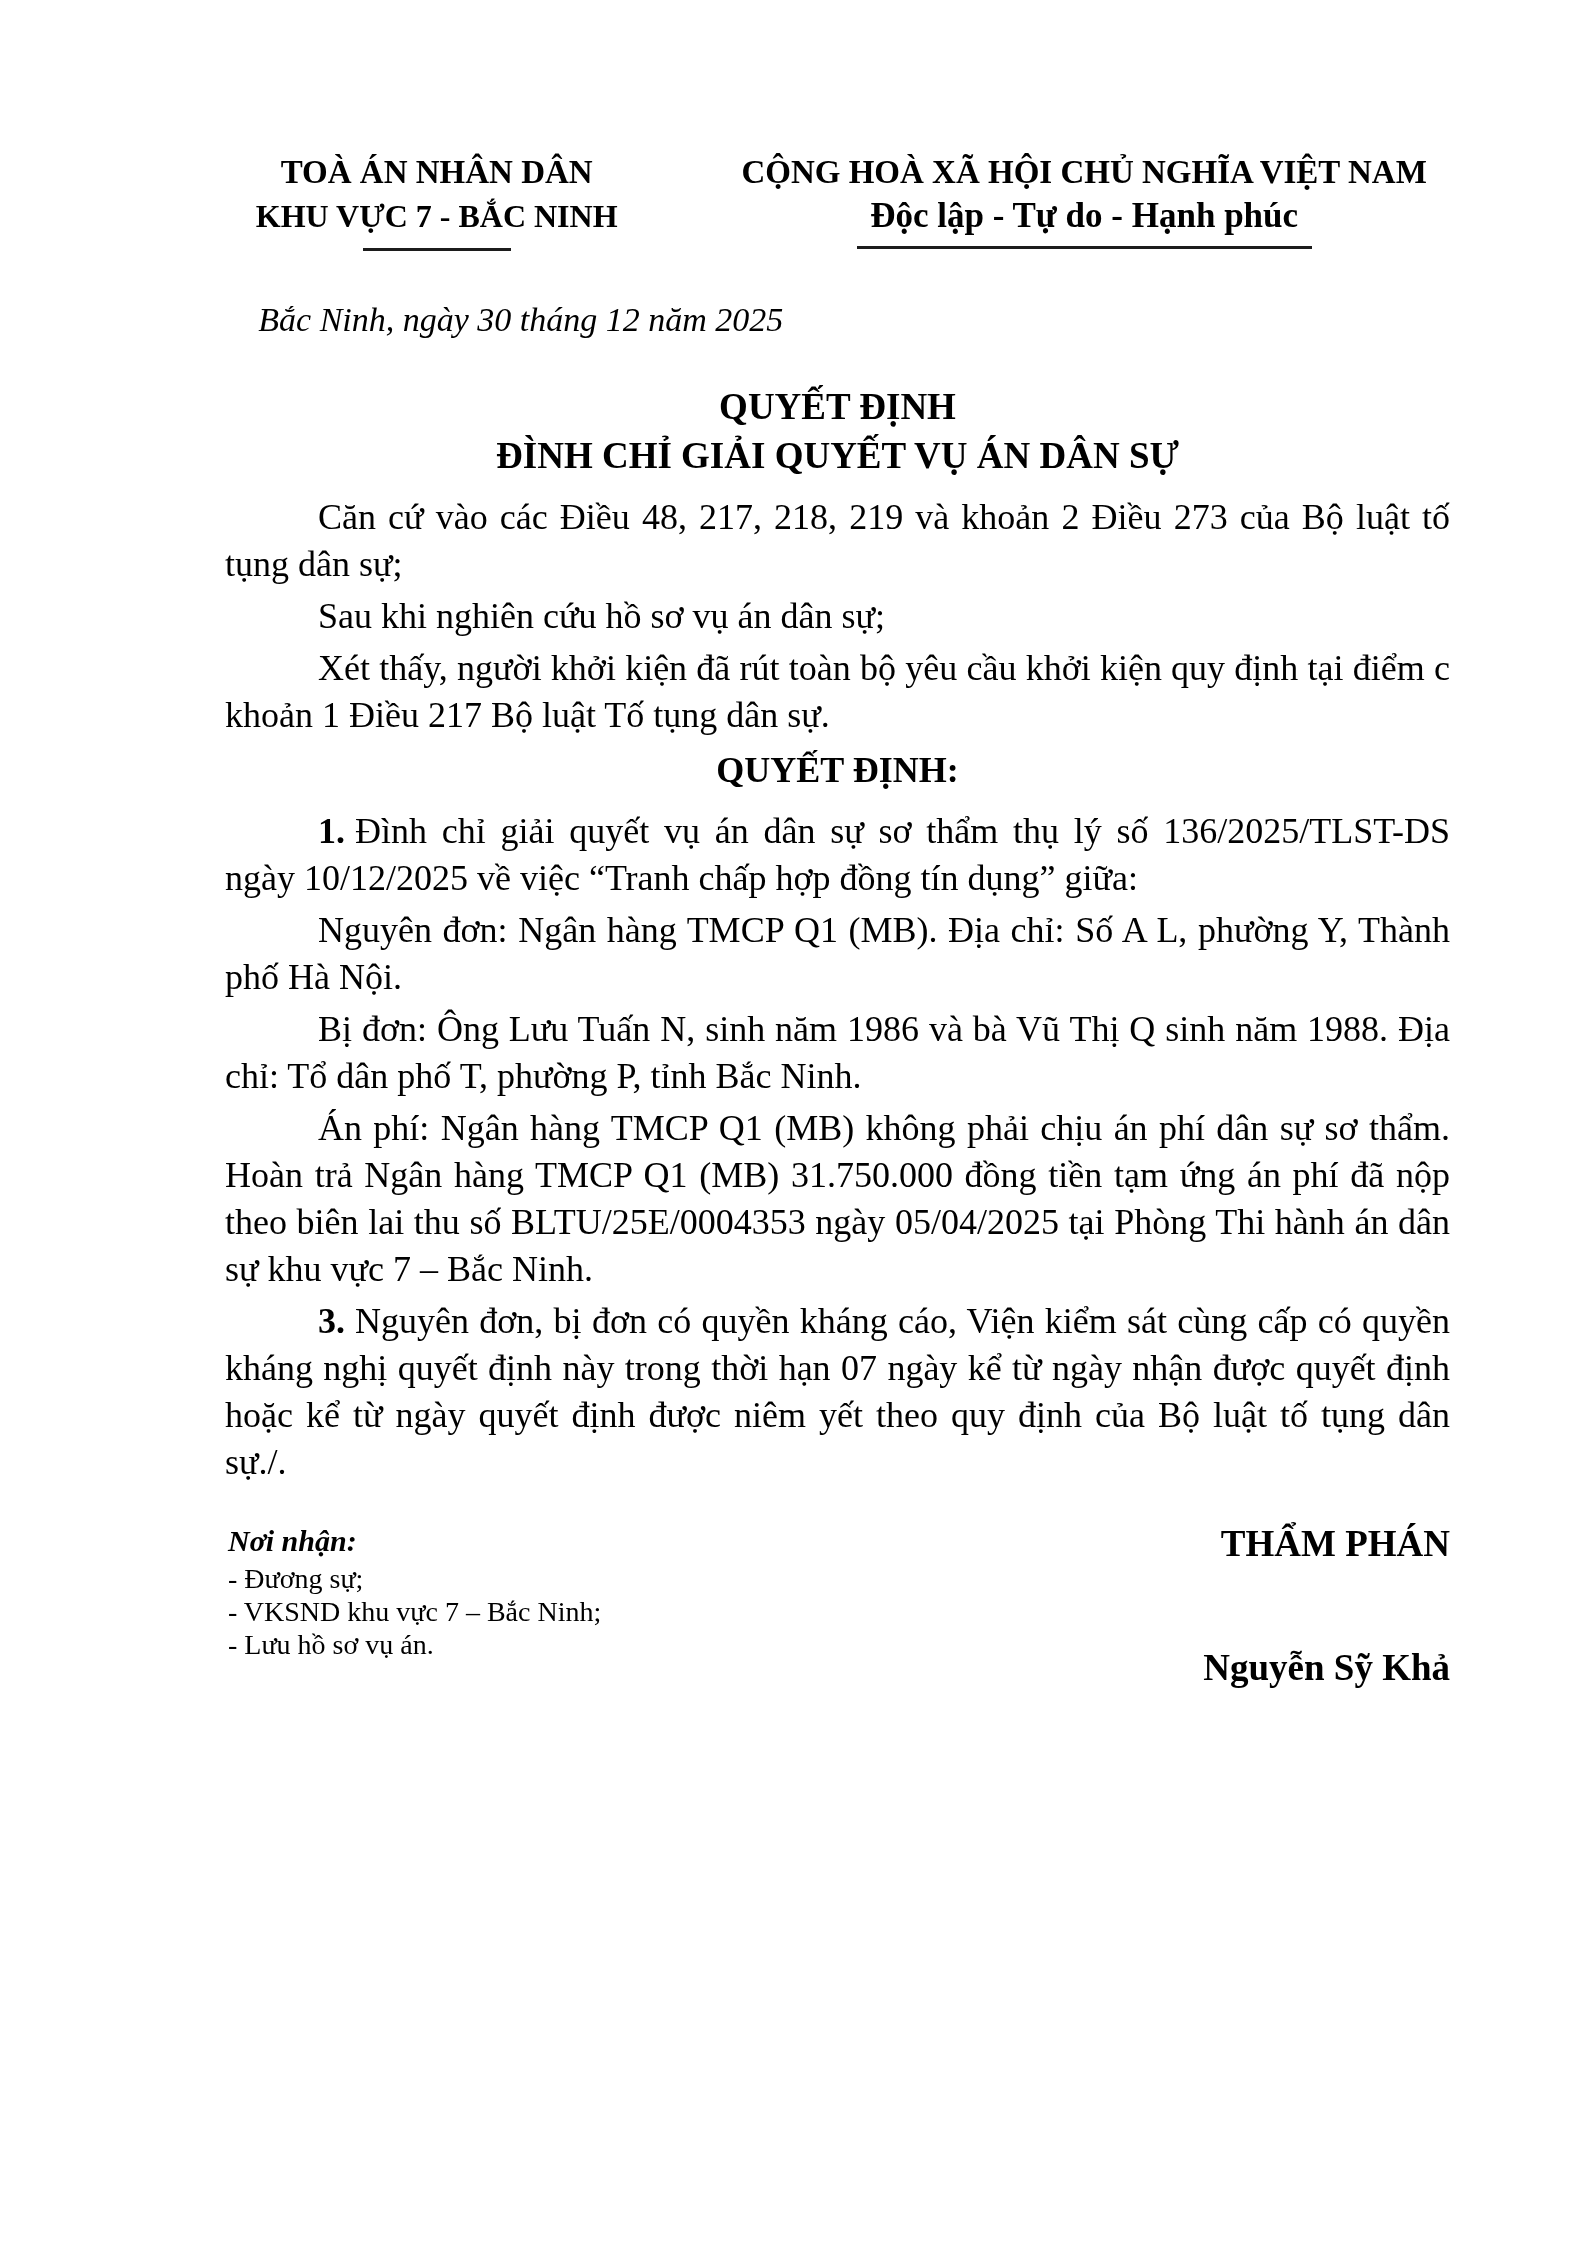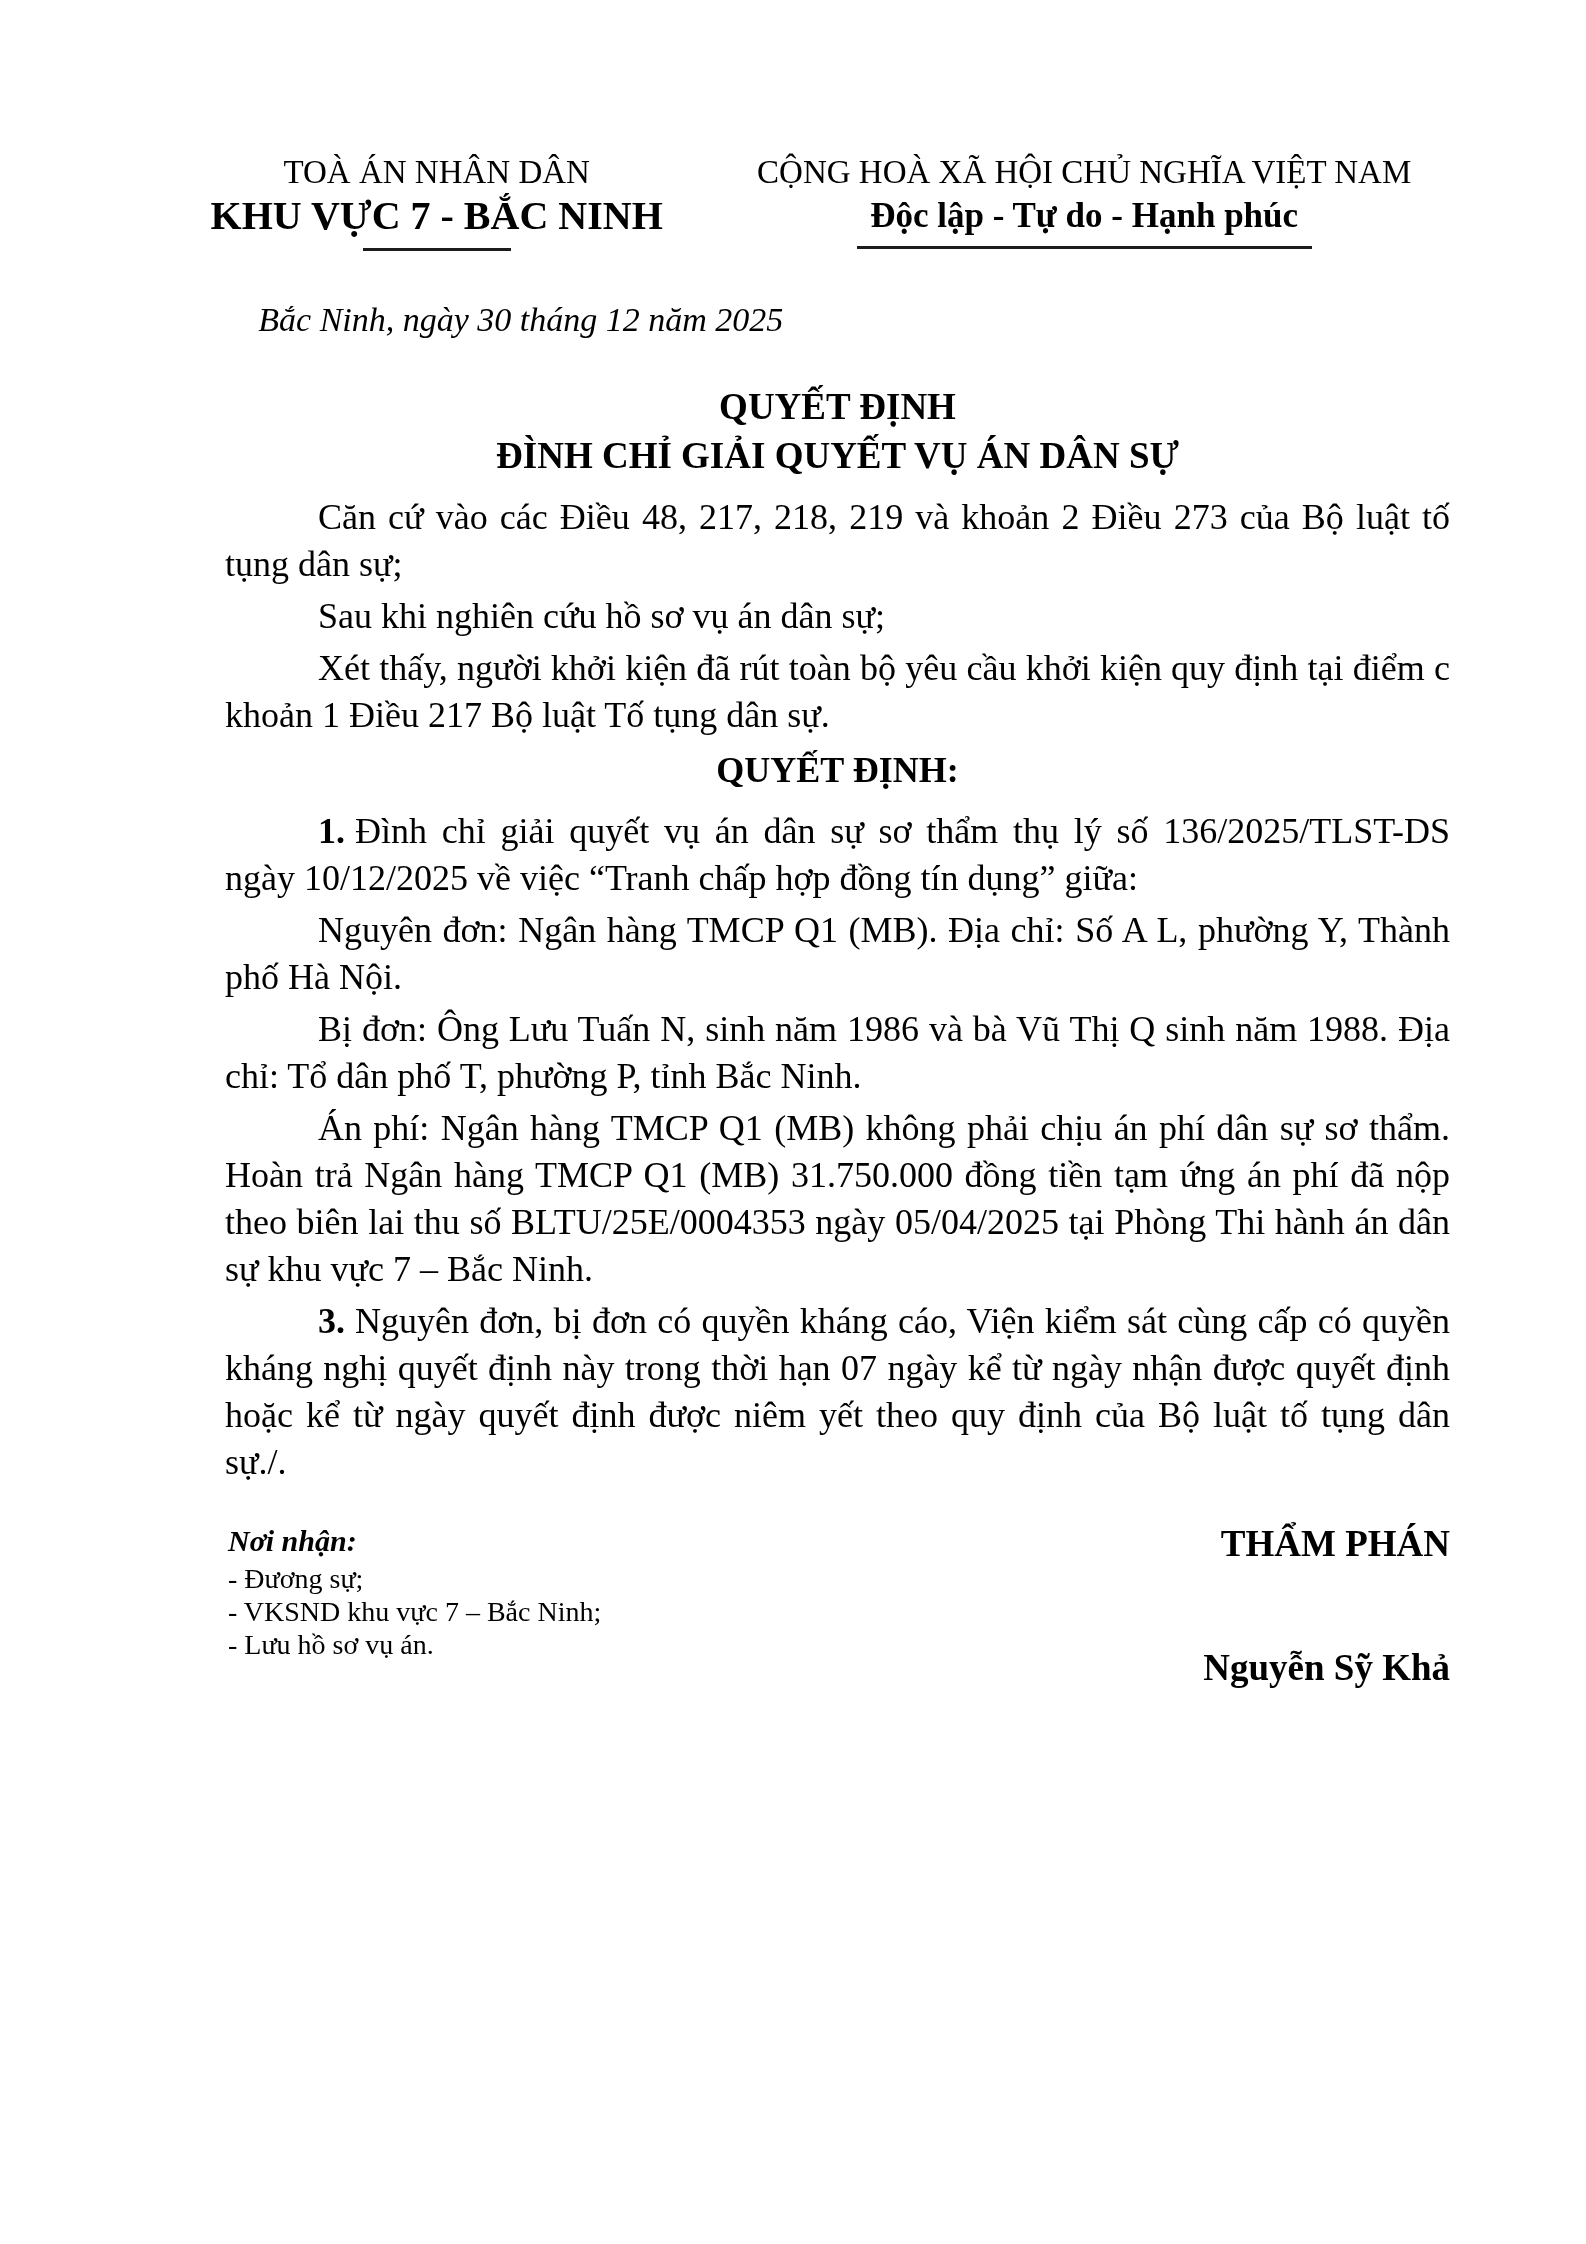--- a/index.html
+++ b/index.html
@@ -24,28 +24,28 @@
   }
   .hdr-left {
     width: 43.5%;
     text-align: center;
   }
   .hdr-right {
     width: 56.5%;
     text-align: center;
   }
   .hdr-line1 {
-    font-weight: normal;
+    font-weight: bold;
     font-size: 33px;
     line-height: 44px;
     white-space: nowrap;
   }
   .hdr-line2 {
     font-weight: bold;
-    font-size: 40px;
+    font-size: 32px;
     line-height: 44px;
     white-space: nowrap;
   }
   .hdr-right .hdr-line2 {
     font-size: 35px;
   }
   .rule {
     height: 3px;
     background: #1c1c1c;
     margin: 10px auto 0;

